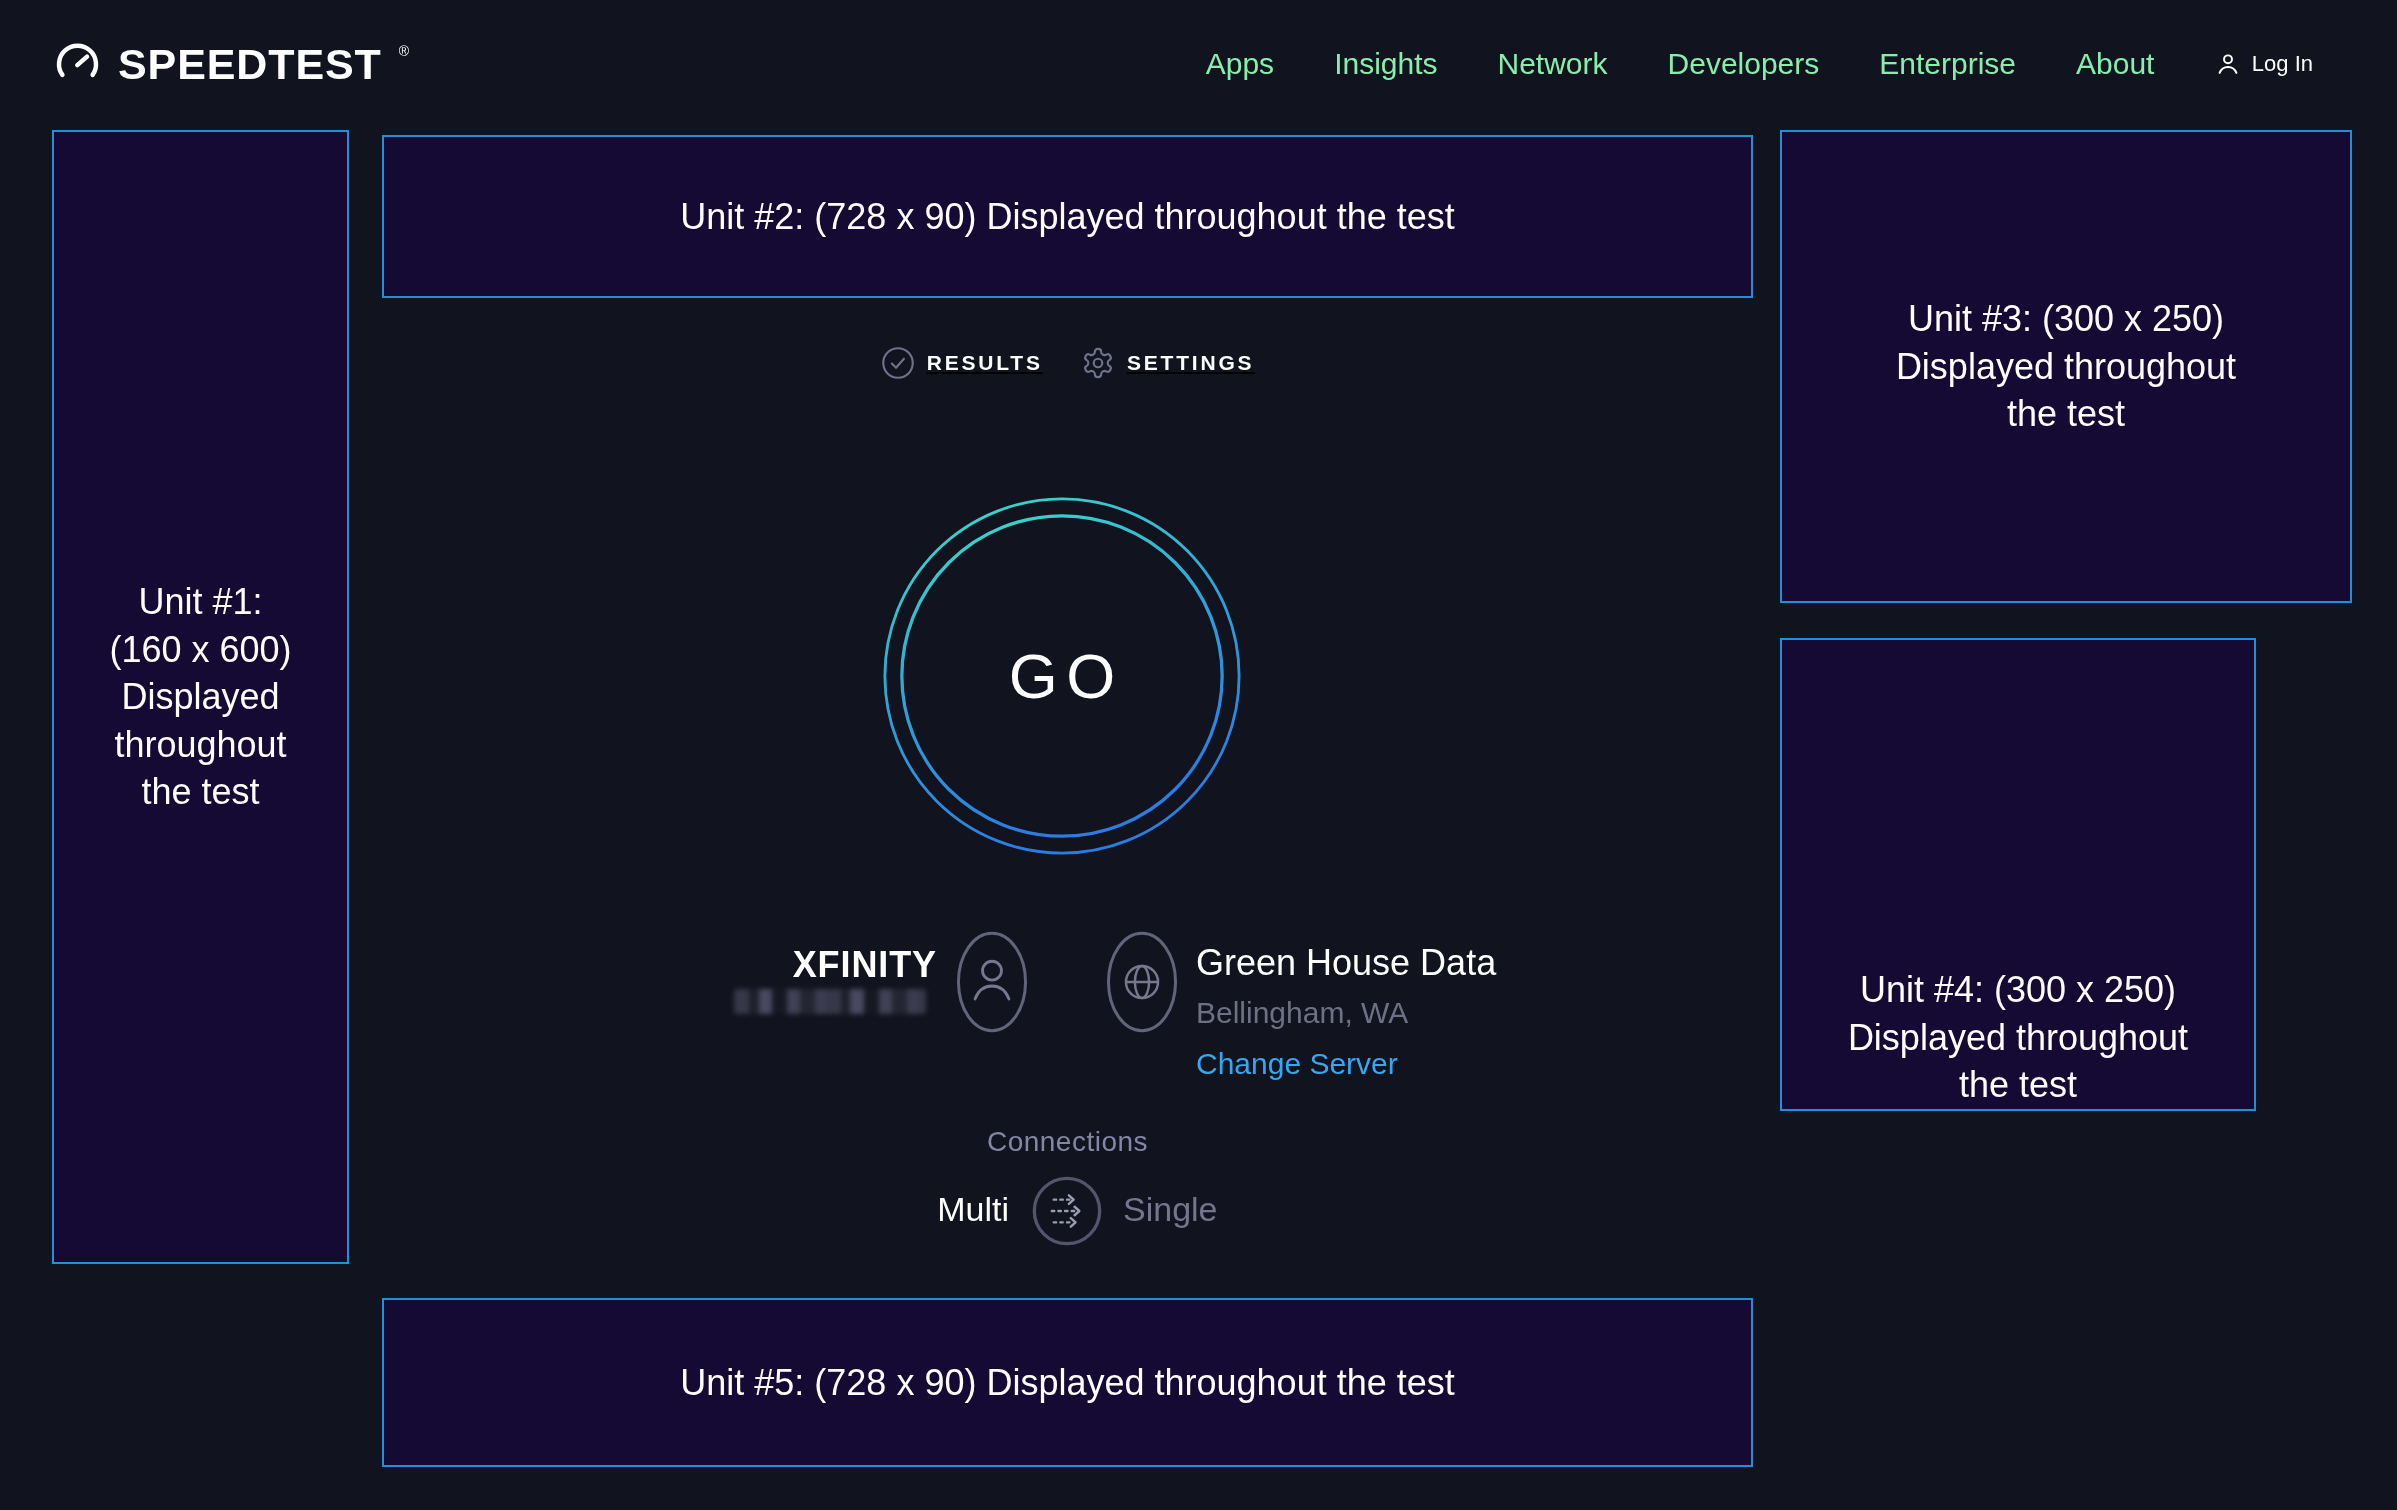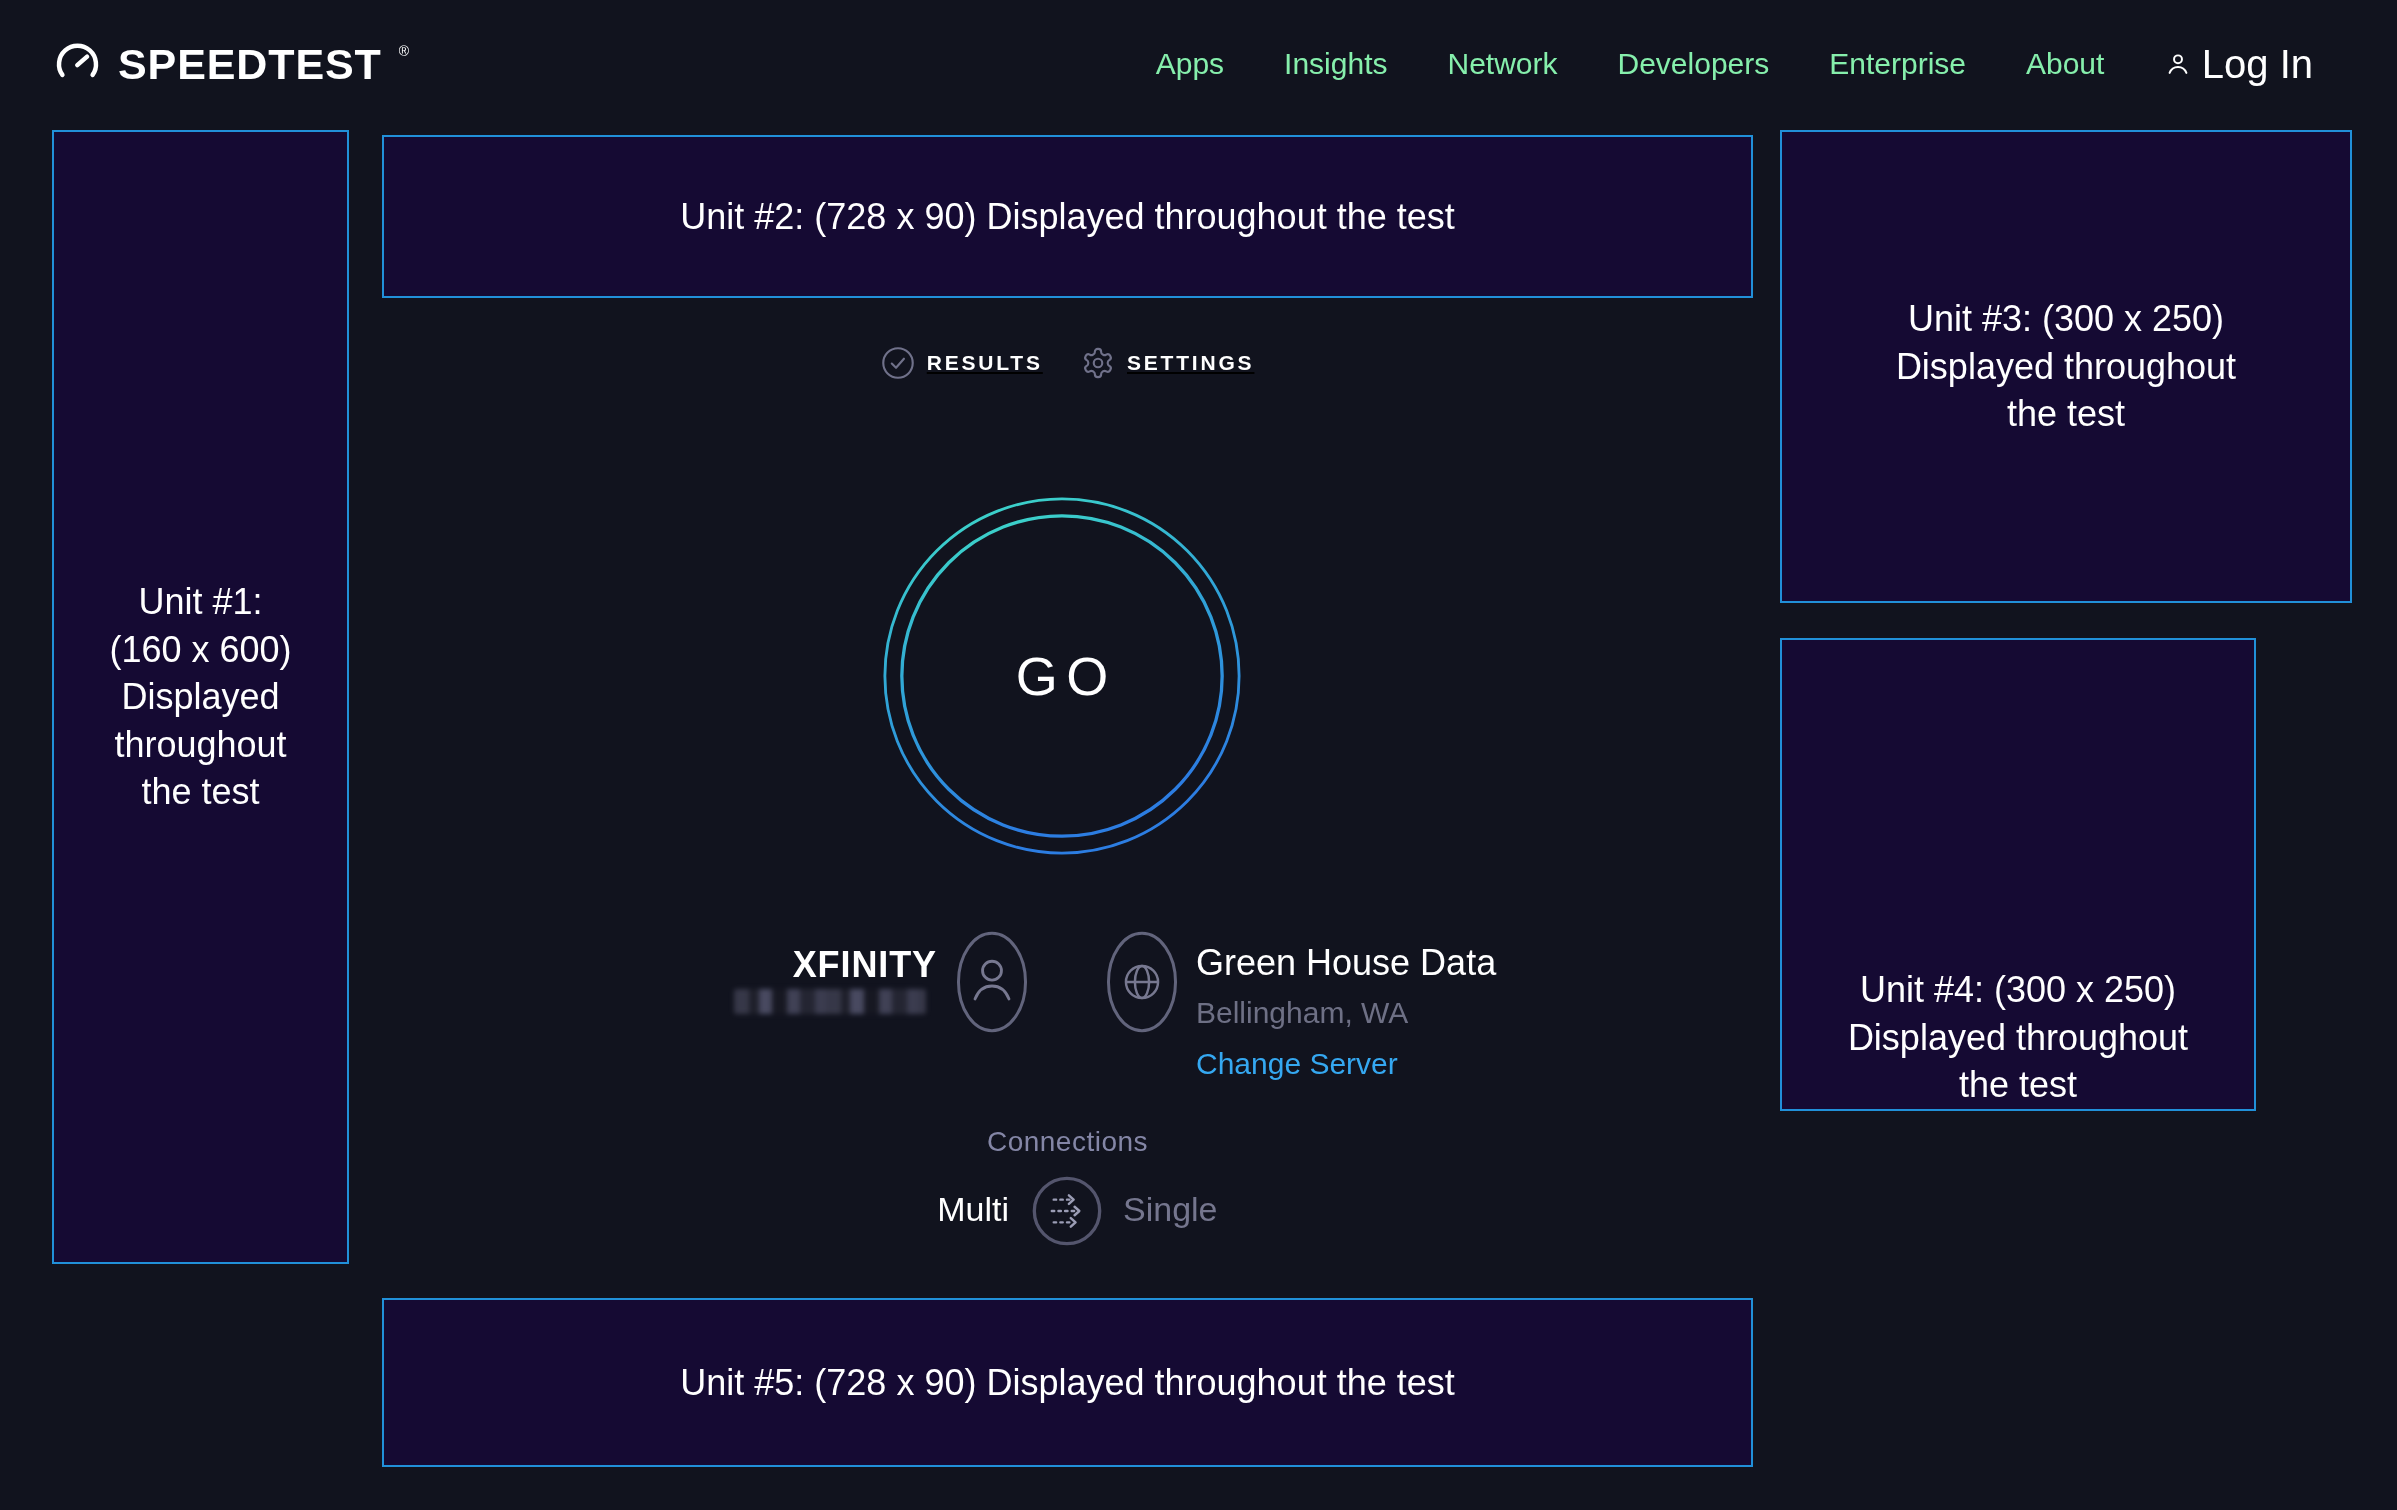--- a/index.html
+++ b/index.html
@@ -14,21 +14,21 @@
   .header{
     position:absolute;top:0;left:0;width:2397px;height:128px;
     display:flex;box-sizing:border-box;
     padding:0 84px 0 52px;
   }
   .logo{display:flex;align-items:center;gap:15px;cursor:pointer;}
   .logo-text{color:#fff;font-size:43px;font-weight:700;letter-spacing:0.9px;}
   .logo-tm{color:#fff;font-size:14px;vertical-align:super;position:relative;top:-13px;left:1.9px;}
   .nav{margin-left:auto;display:flex;align-items:center;gap:60px;}
   .nav-link{color:#86efac;font-size:30px;font-weight:400;text-decoration:none;cursor:pointer;white-space:nowrap;}
-  .login{display:flex;align-items:center;gap:9.4px;color:#fff;font-size:40px;cursor:pointer;}
+  .login{display:flex;align-items:center;gap:9.4px;color:#fff;font-size:22px;cursor:pointer;}
 
   
   .ad{
     position:absolute;background:#150a33;border:2.8px solid #2190d9;box-sizing:border-box;
     display:flex;align-items:center;justify-content:center;text-align:center;
     color:#fff;font-size:36px;line-height:1.32;cursor:pointer;
   }
   #ad1{left:52px;top:130px;width:297px;height:1134px;}
   #ad2{left:382px;top:135px;width:1371px;height:163px;}
   #ad3{left:1780px;top:130px;width:572px;height:473px;}
@@ -44,21 +44,21 @@
   .tab-label{color:#fff;font-size:21px;font-weight:700;letter-spacing:2.8px;}
   .tab svg{display:block;}
 
   
   .go-wrap{
     position:absolute;left:883px;top:497px;width:358px;height:358px;
     display:flex;align-items:center;justify-content:center;cursor:pointer;border-radius:50%;
   }
   .go-rings{position:absolute;left:0;top:0;}
   .go-label{
-    position:relative;color:#fff;font-size:54px;font-weight:500;
+    position:relative;color:#fff;font-size:63px;font-weight:500;
     letter-spacing:8.5px;margin-left:8.5px;
   }
 
   
   .isp-name{
     position:absolute;left:711px;top:944px;width:226px;text-align:right;
     color:#fff;font-size:36px;font-weight:600;letter-spacing:0.9px;cursor:pointer;
   }
   .redacted-ip{
     position:absolute;left:734px;top:989px;width:192px;height:25.4px;border-radius:2.8px;

